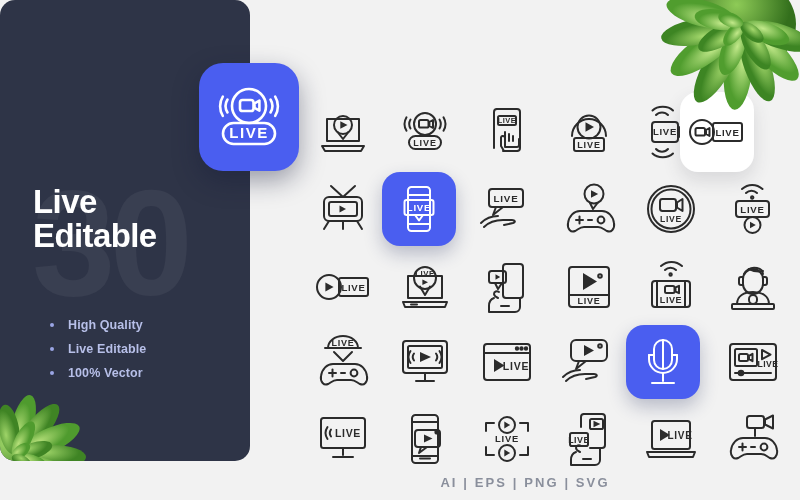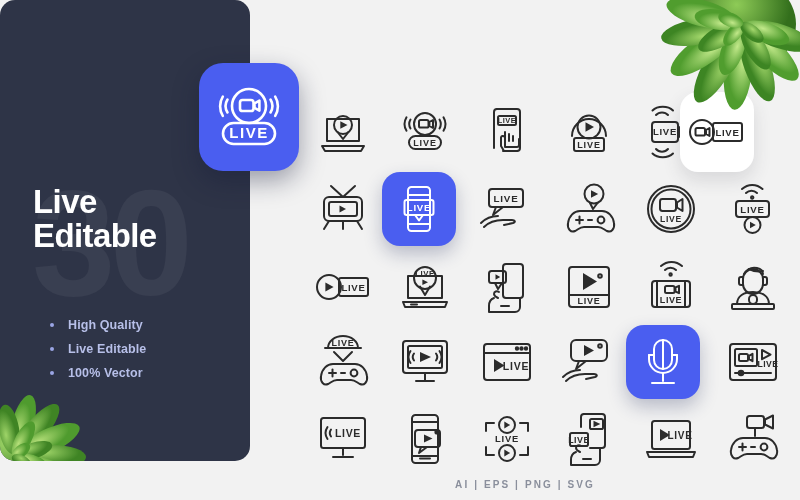--- a/index.html
+++ b/index.html
@@ -70,21 +70,21 @@
   }
   .cell.chip-white {
     background:#ffffff; border-radius:18px;
     box-shadow:0 8px 18px rgba(60,60,70,0.14);
   }
   .cell svg { display:block; }
 
   .footer {
     position:absolute; left:250px; bottom:10px; width:550px;
     text-align:center; color:#8a8f9c;
-    font-size:10px; font-weight:700; letter-spacing:2.1px;
+    font-size:13px; font-weight:700; letter-spacing:2.1px;
   }
 </style>
 </head>
 <body>
 
 <div class="poster">
 
   <div class="left-panel">
 
     <div class="watermark">30</div>

